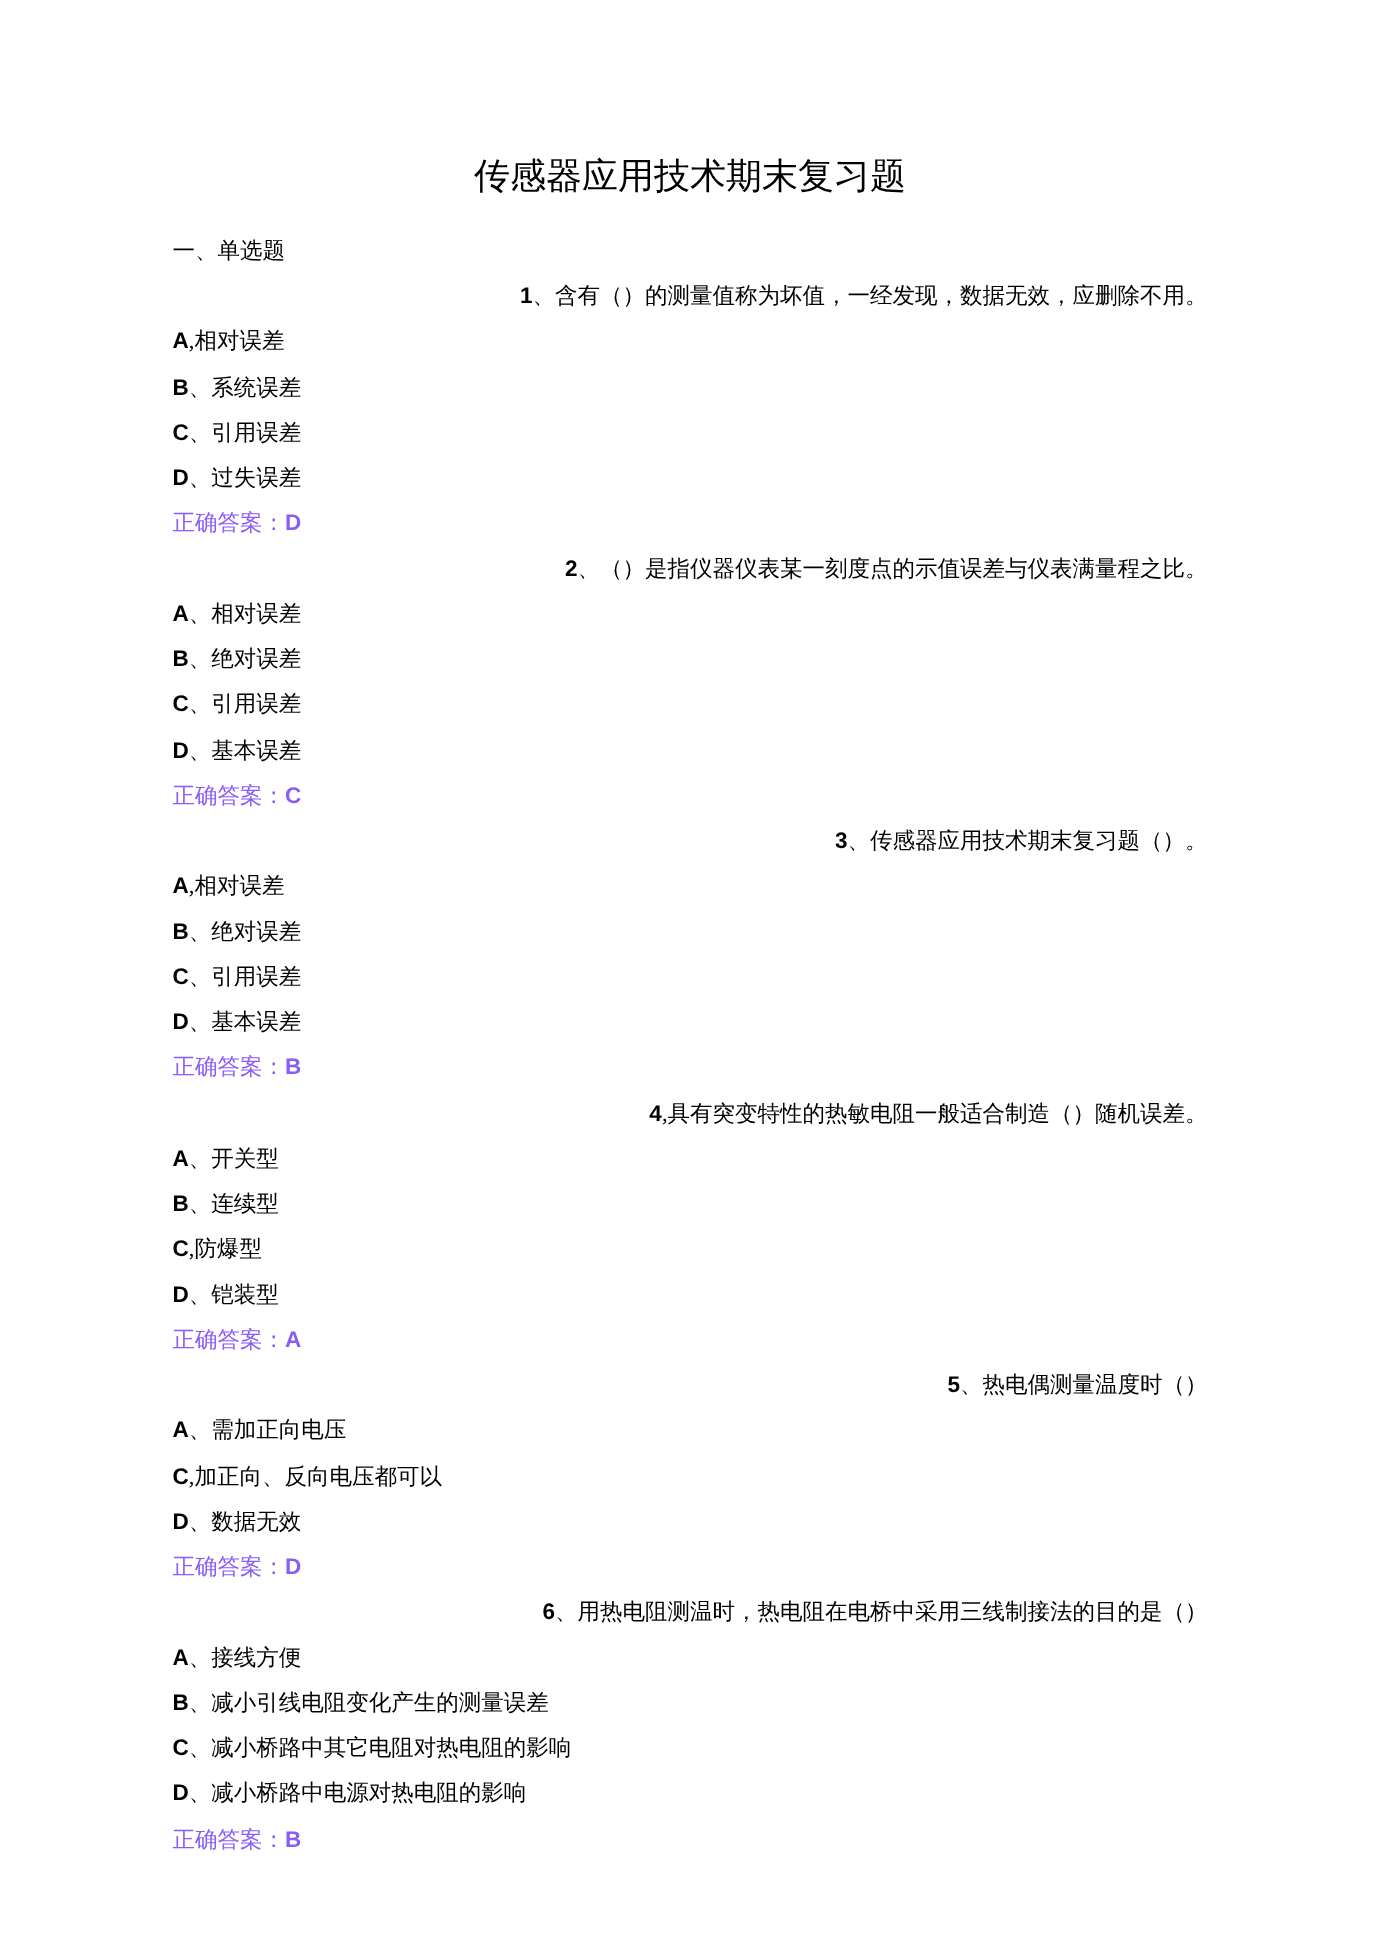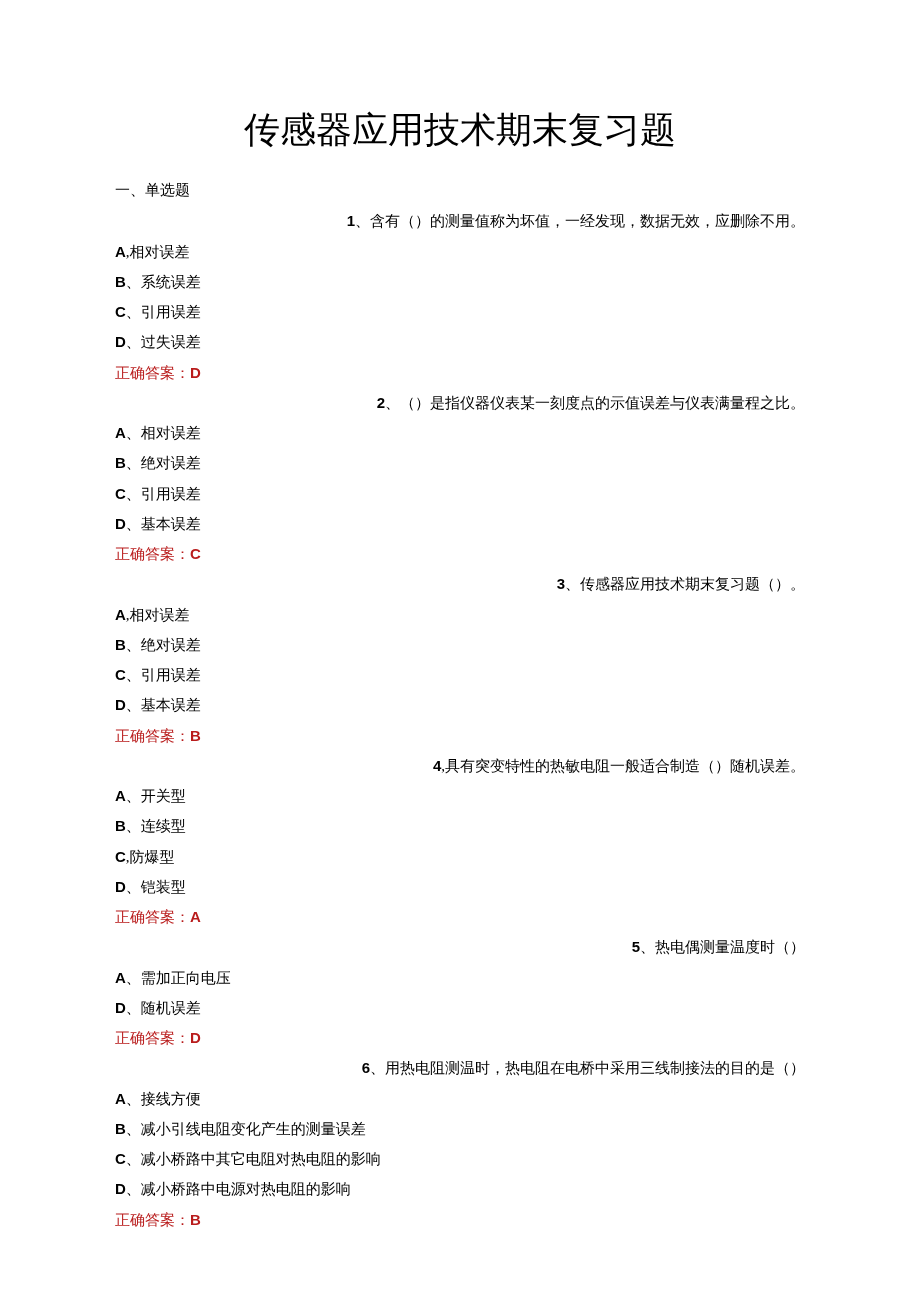--- a/index.html
+++ b/index.html
@@ -8,45 +8,45 @@
       background: #fff;
       font-family: "SimSun", "宋体", serif;
       color: #000;
       line-height: 1.95;
       font-size: 15px;
       width: 920px;
       box-sizing: border-box;
     }
     .title {
       text-align: center;
-      font-size: 36px;
+      font-size: 24px;
       font-family: "SimSun", "宋体", serif;
       font-weight: normal;
       margin-bottom: 12px;
     }
     .section-heading {
-      font-family: Liberation Mono, monospace;
+      font-family: Liberation Serif, serif;
     }
     .question-text {
       font-family: "SimSun", "宋体", serif;
       text-align: right;
     }
     .question-text .num {
       font-family: Arial, sans-serif;
       font-weight: bold;
     }
     .option .letter {
       font-family: Arial, sans-serif;
       font-weight: bold;
     }
     .option .sep {
       font-family: "SimSun", "宋体", serif;
     }
     .answer {
-      color: #b91c1c;
+      color: #8b5cf6;
       font-family: "SimSun", "宋体", serif;
     }
     .answer .answer-letter {
       font-family: Arial, sans-serif;
       font-weight: bold;
     }
     .line {
       display: block;
     }
   </style>
@@ -76,21 +76,22 @@
     <div class="option line"><span class="letter">D</span><span class="sep">、</span><span>基本误差</span></div>
     <div class="answer line"><span>正确答案：</span><span class="answer-letter">B</span></div>
     <div class="question-text line"><span class="num">4</span><span>,</span><span>具有突变特性的热敏电阻一般适合制造（）随机误差。</span></div>
     <div class="option line"><span class="letter">A</span><span class="sep">、</span><span>开关型</span></div>
     <div class="option line"><span class="letter">B</span><span class="sep">、</span><span>连续型</span></div>
     <div class="option line"><span class="letter">C</span><span class="sep">,</span><span>防爆型</span></div>
     <div class="option line"><span class="letter">D</span><span class="sep">、</span><span>铠装型</span></div>
     <div class="answer line"><span>正确答案：</span><span class="answer-letter">A</span></div>
     <div class="question-text line"><span class="num">5</span><span>、</span><span>热电偶测量温度时（）</span></div>
     <div class="option line"><span class="letter">A</span><span class="sep">、</span><span>需加正向电压</span></div>
-    <div class="option line"><span class="letter">D</span><span class="sep">、</span><span>随机误差</span></div>
+    <div class="option line"><span class="letter">C</span><span class="sep">,</span><span>加正向、反向电压都可以</span></div>
+    <div class="option line"><span class="letter">D</span><span class="sep">、</span><span>数据无效</span></div>
     <div class="answer line"><span>正确答案：</span><span class="answer-letter">D</span></div>
     <div class="question-text line"><span class="num">6</span><span>、</span><span>用热电阻测温时，热电阻在电桥中采用三线制接法的目的是（）</span></div>
     <div class="option line"><span class="letter">A</span><span class="sep">、</span><span>接线方便</span></div>
     <div class="option line"><span class="letter">B</span><span class="sep">、</span><span>减小引线电阻变化产生的测量误差</span></div>
     <div class="option line"><span class="letter">C</span><span class="sep">、</span><span>减小桥路中其它电阻对热电阻的影响</span></div>
     <div class="option line"><span class="letter">D</span><span class="sep">、</span><span>减小桥路中电源对热电阻的影响</span></div>
     <div class="answer line"><span>正确答案：</span><span class="answer-letter">B</span></div>
   </div>
 
 </body></html>

